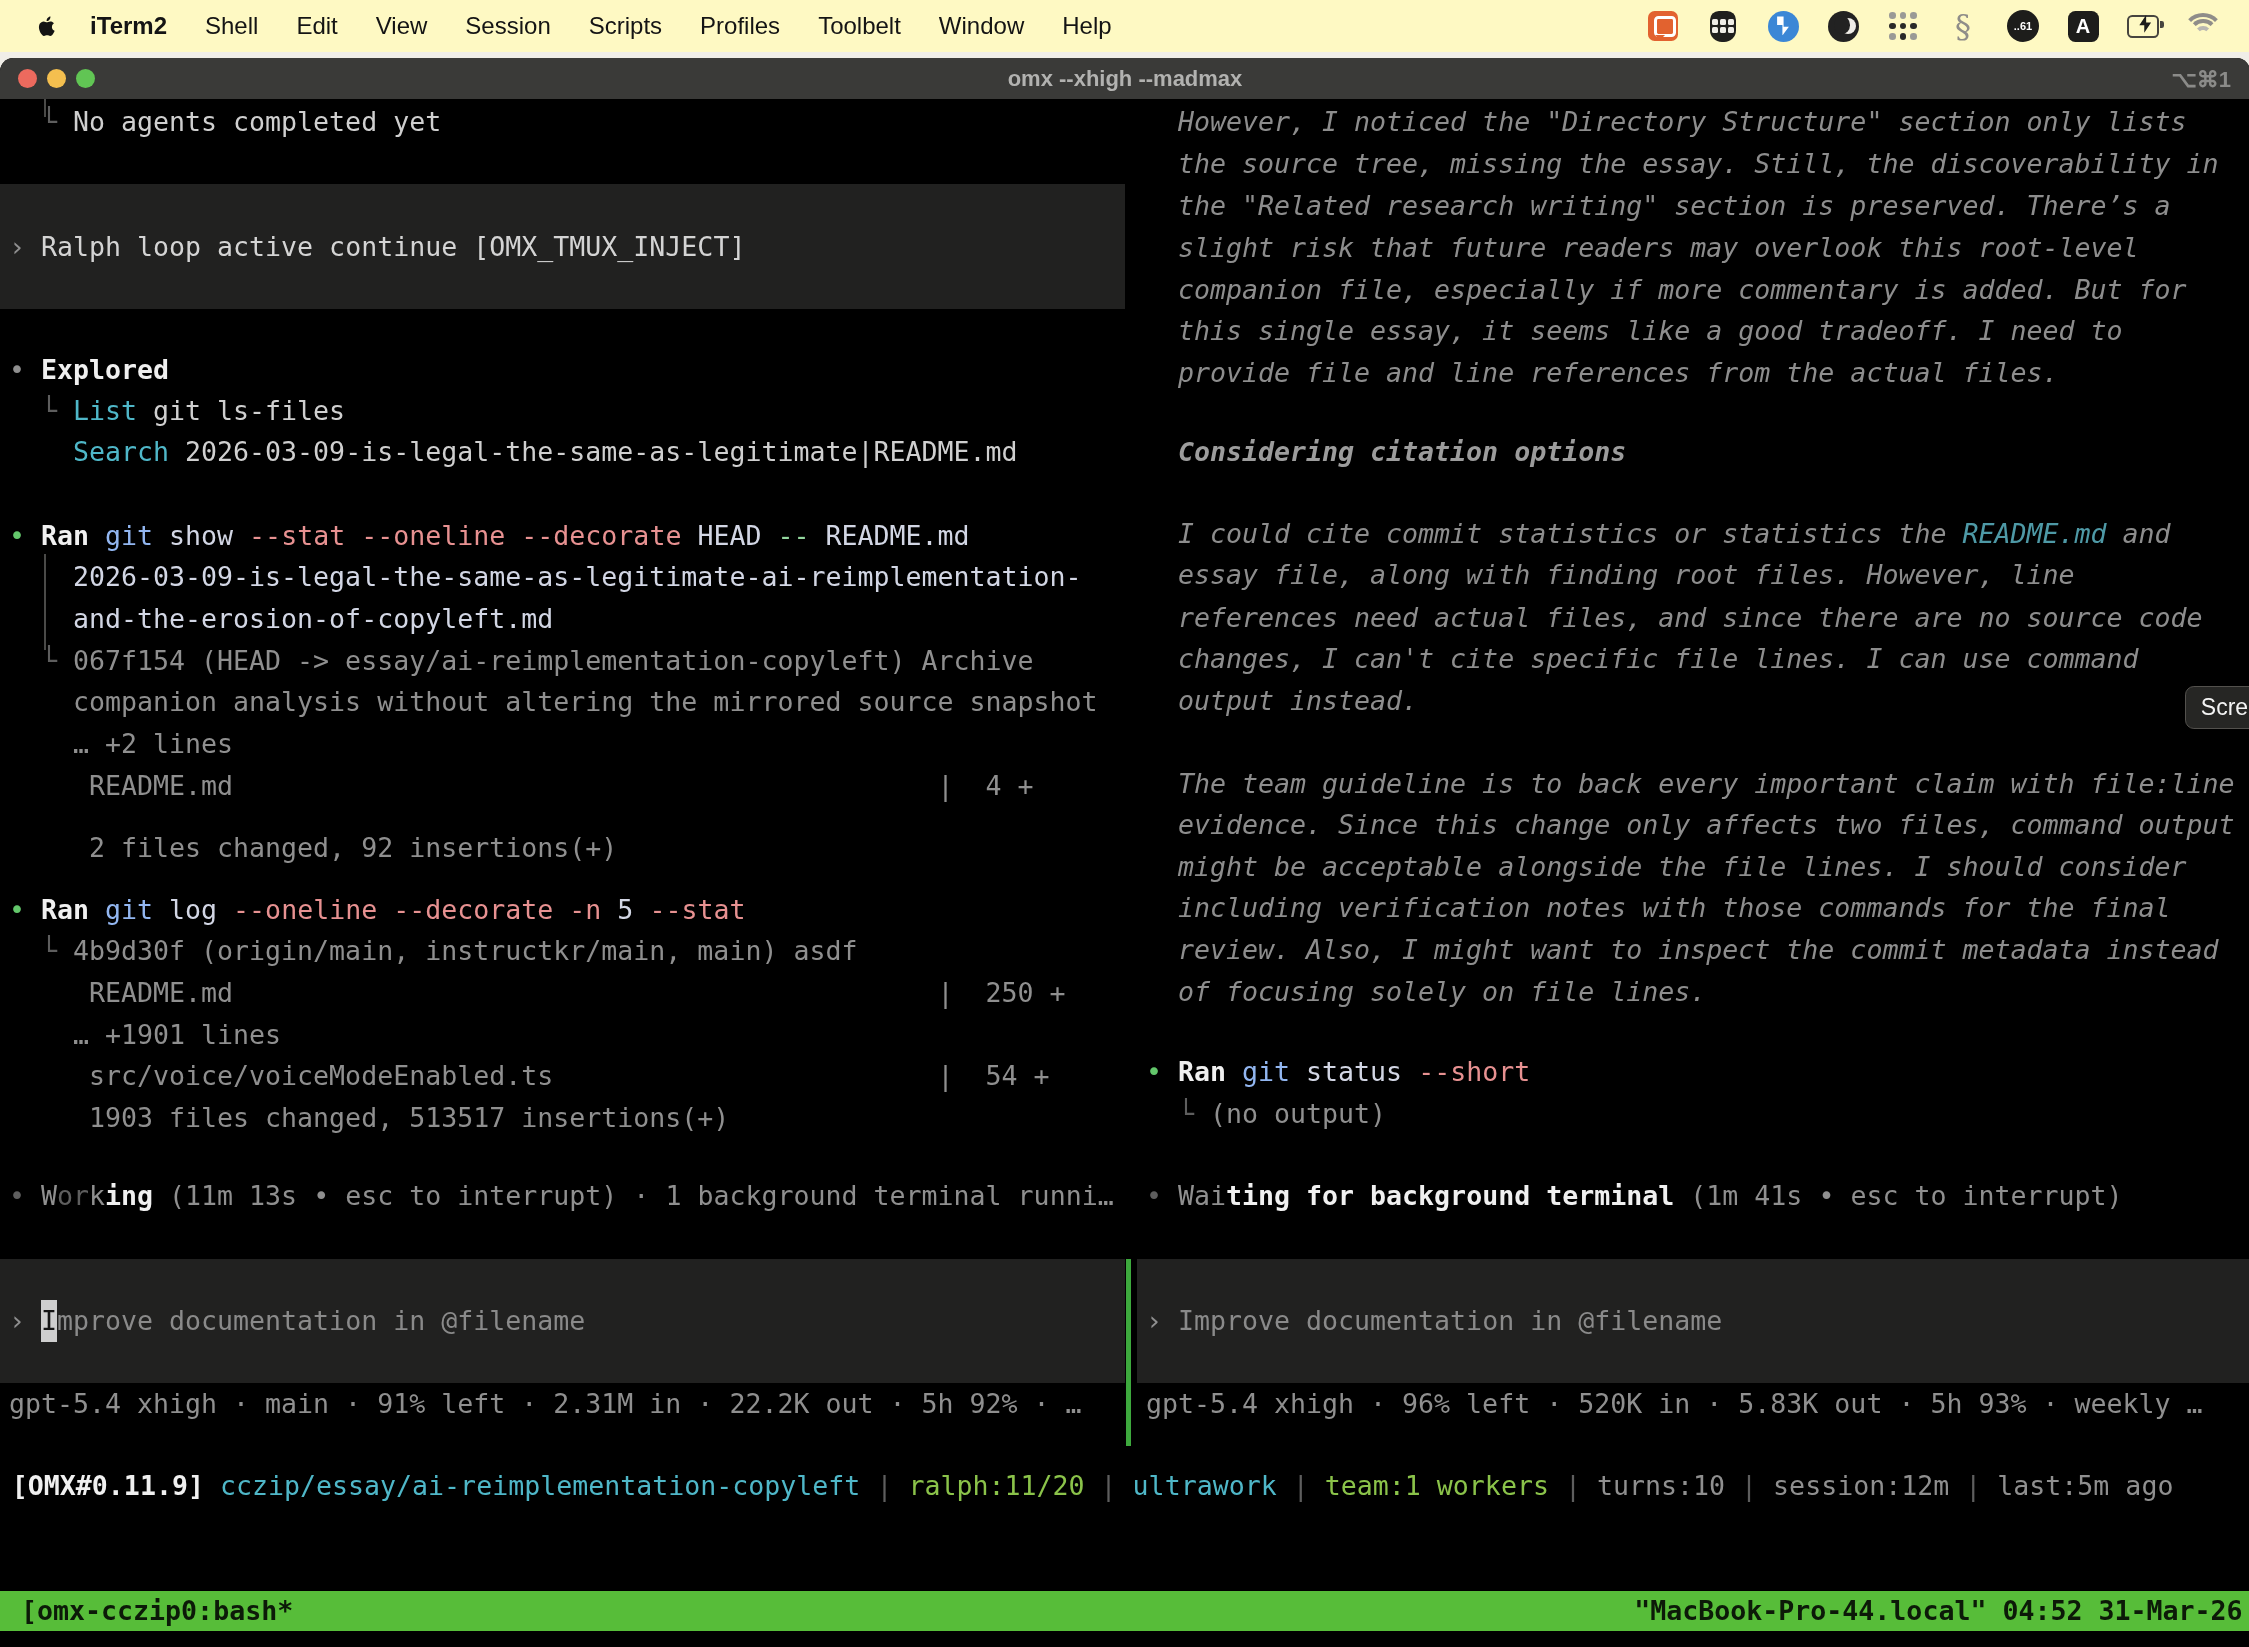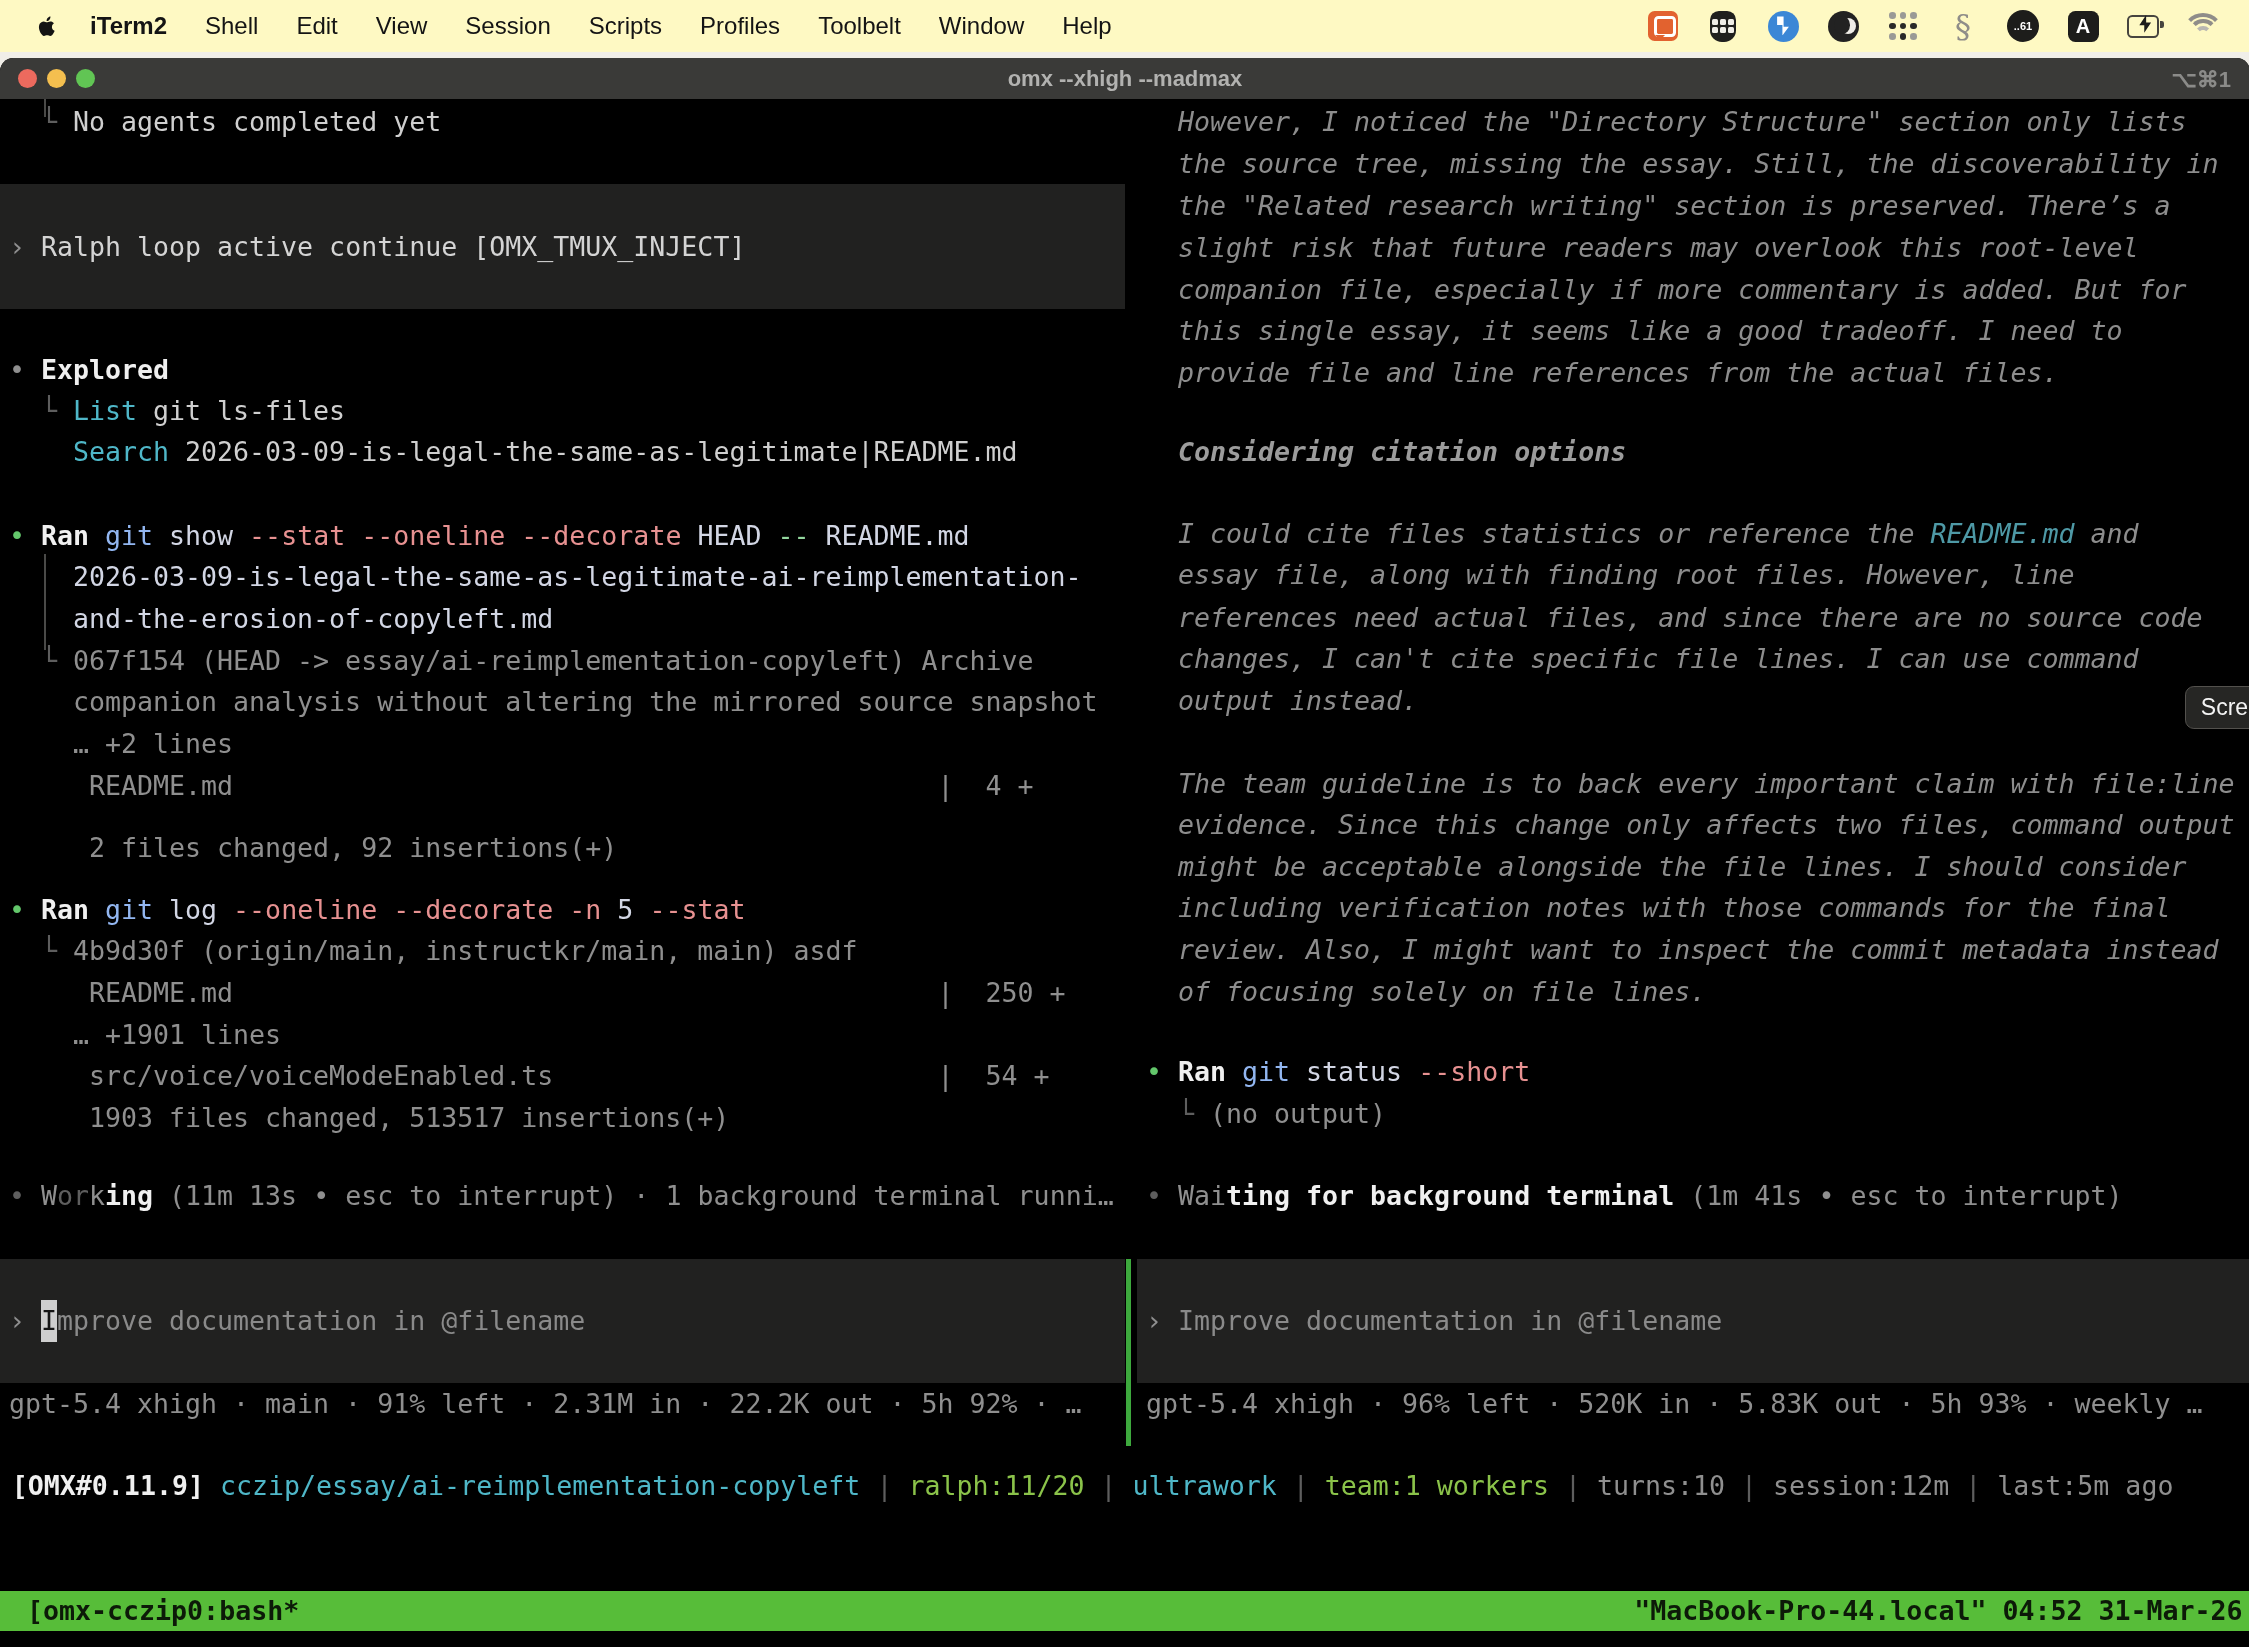--- a/index.html
+++ b/index.html
@@ -89,21 +89,21 @@
   .s-yg{color:#8bc34a}
   .cursor{background:#cfcfcf;color:#161616}
   .pchar{color:#8f8f8f}
   .phold{color:#8a8a8a}
   .boxtext{color:#d4d4d4}
 
   .omx-line{position:absolute;left:11.8px;white-space:pre}
   .tmuxbar{position:absolute;left:0;top:1492px;width:2250px;height:40px;background:#57bd39;
            color:#0c1a08;display:flex;align-items:center;justify-content:space-between;
            font-size:26.6px;font-weight:600}
-  .tmuxbar .tb-l{padding-left:27px;white-space:pre}
+  .tmuxbar .tb-l{padding-left:21px;white-space:pre}
   .tmuxbar .tb-r{padding-right:7.4px;white-space:pre}
 
   .tooltip{position:absolute;left:2185px;top:686px;width:103px;height:43px;background:#262624;
            border:1.5px solid #53514d;border-radius:8.9px;color:#f4f4f4;
            font:23px "Liberation Sans",sans-serif;display:flex;align-items:center;
            padding-left:14.8px;box-sizing:border-box}
 </style>
 </head>
 <body>
 
@@ -231,21 +231,21 @@
       </div>
     <div class="pane pane-right" id="pane-right">
         <div class="tl" style="top: 2.2px;"><span class="s-it">  However, I noticed the "Directory Structure" section only lists</span></div>
         <div class="tl" style="top: 44px;"><span class="s-it">  the source tree, missing the essay. Still, the discoverability in</span></div>
         <div class="tl" style="top: 86px;"><span class="s-it">  the "Related research writing" section is preserved. There’s a</span></div>
         <div class="tl" style="top: 128px;"><span class="s-it">  slight risk that future readers may overlook this root-level</span></div>
         <div class="tl" style="top: 170px;"><span class="s-it">  companion file, especially if more commentary is added. But for</span></div>
         <div class="tl" style="top: 211px;"><span class="s-it">  this single essay, it seems like a good tradeoff. I need to</span></div>
         <div class="tl" style="top: 253px;"><span class="s-it">  provide file and line references from the actual files.</span></div>
         <div class="tl" style="top: 332px;"><span class="s-ith">  Considering citation options</span></div>
-        <div class="tl" style="top: 414px;"><span class="s-it">  I could cite files statistics or reference the </span><span class="s-teal">README.md</span><span class="s-it"> and</span></div>
+        <div class="tl" style="top: 414px;"><span class="s-it">  I could cite commit statistics or statistics the </span><span class="s-teal">README.md</span><span class="s-it"> and</span></div>
         <div class="tl" style="top: 455px;"><span class="s-it">  essay file, along with finding root files. However, line</span></div>
         <div class="tl" style="top: 498px;"><span class="s-it">  references need actual files, and since there are no source code</span></div>
         <div class="tl" style="top: 539px;"><span class="s-it">  changes, I can't cite specific file lines. I can use command</span></div>
         <div class="tl" style="top: 581px;"><span class="s-it">  output instead.</span></div>
         <div class="tl" style="top: 664px;"><span class="s-it">  The team guideline is to back every important claim with file:line</span></div>
         <div class="tl" style="top: 705px;"><span class="s-it">  evidence. Since this change only affects two files, command output</span></div>
         <div class="tl" style="top: 747px;"><span class="s-it">  might be acceptable alongside the file lines. I should consider</span></div>
         <div class="tl" style="top: 788px; text-decoration: underline;"><span class="s-it">  including verification notes with those commands for the final</span></div>
         <div class="tl" style="top: 830px;"><span class="s-it">  review. Also, I might want to inspect the commit metadata instead</span></div>
         <div class="tl" style="top: 872px;"><span class="s-it">  of focusing solely on file lines.</span></div>

